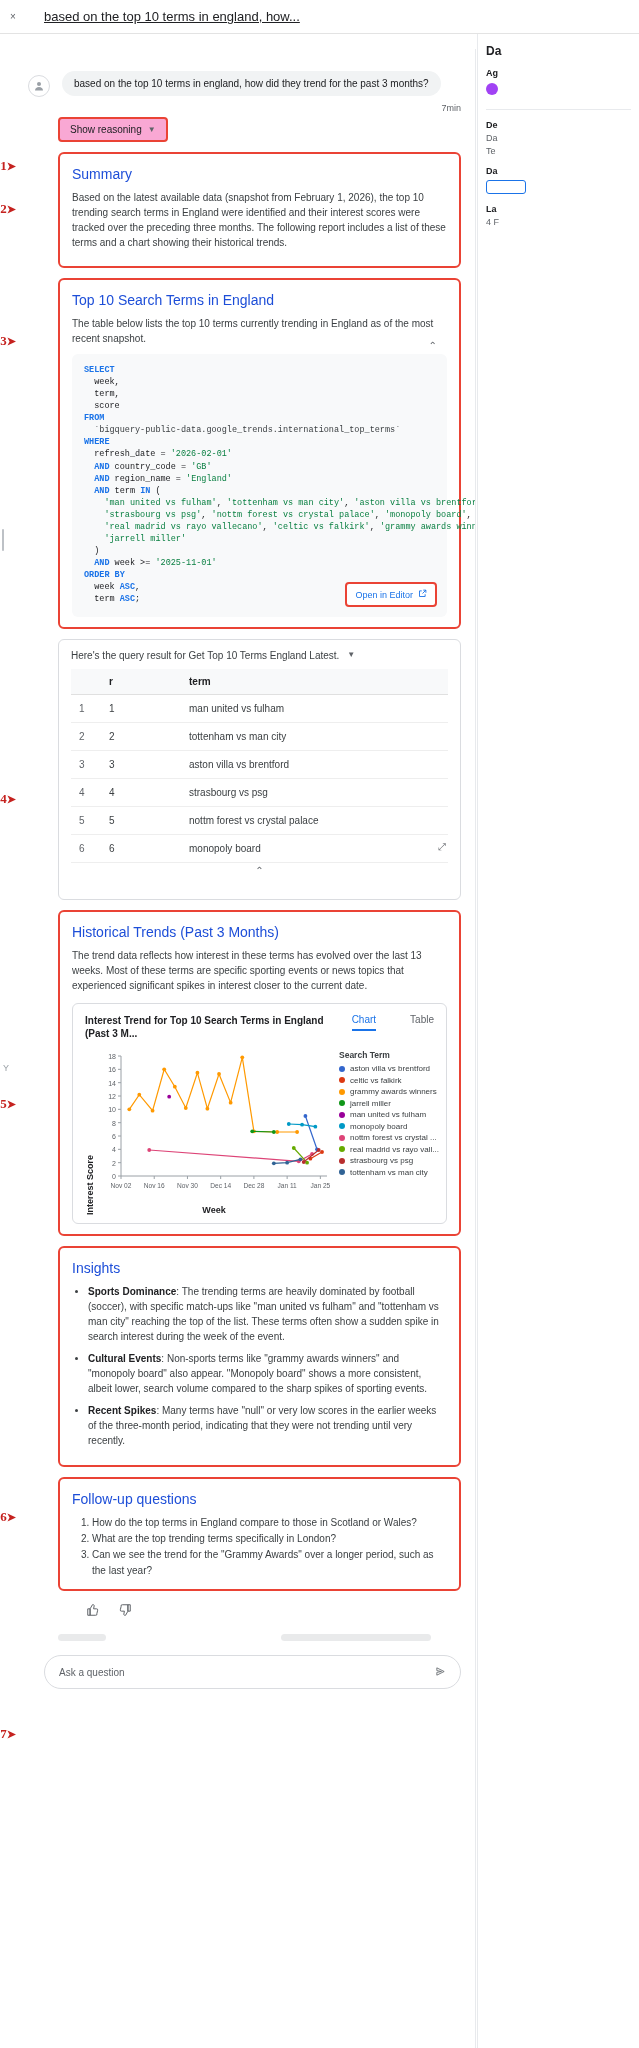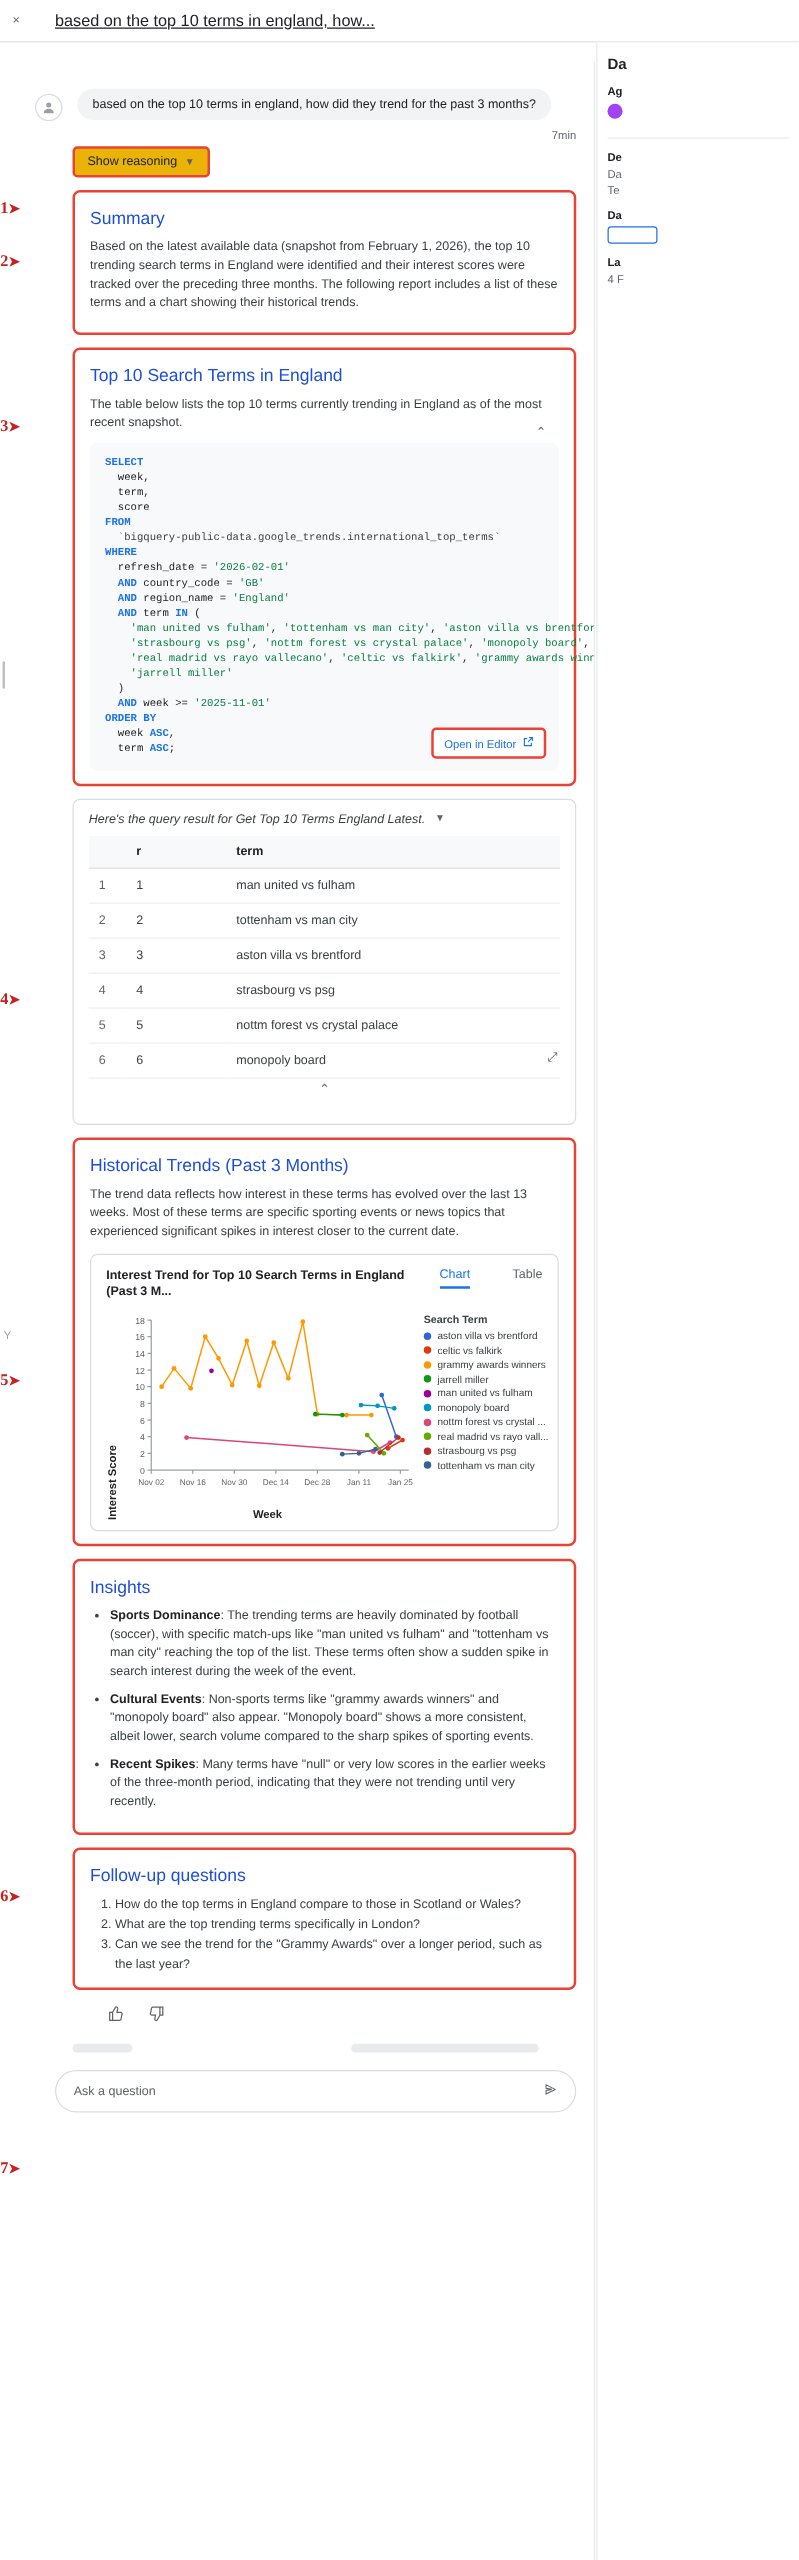--- a/index.html
+++ b/index.html
@@ -73,21 +73,21 @@
     margin-left:12px; background:#f1f3f4; border-radius:14px;
     padding:7px 12px; font-size:10px; color:#202124;
   }
   .timestamp { text-align:right; font-size:9px; color:#5f6368; padding: 6px 14px 0 0;}
 
   
   .reasoning-wrap { padding: 4px 0 0 44px; }
   .show-reasoning {
     display:inline-flex; align-items:center; gap:6px;
     border:2px solid #ea4335; border-radius:4px;
-    padding:5px 10px; font-size:10px; color:#202124; background:#eab308;
+    padding:5px 10px; font-size:10px; color:#202124; background:#f9a8d4;
   }
   .show-reasoning .caret { font-size:8px; color:#5f6368;}
 
   
   .card {
     margin: 10px 14px 0 44px;
     border:2px solid #ea4335; border-radius:6px;
     padding:10px 12px; background:#fff;
   }
   .card.plain { border:1px solid #dadce0; border-radius:6px; }
@@ -111,21 +111,21 @@
   .str { color:#0b8043; }
   .tbl { color:#3c4043; }
   .open-editor {
     position:absolute; right:10px; bottom:10px;
     border:2px solid #ea4335; border-radius:4px;
     padding:5px 8px; background:#fff;
     font-size:9px; color:#1a73e8; display:inline-flex; align-items:center; gap:5px;
   }
 
   
-  .result-head { display:flex; align-items:flex-start; gap:8px; font-size:10px; color:#3c4043;font-style:italic;}
+  .result-head { display:flex; align-items:flex-start; gap:8px; font-size:10px; color:#3c4043;}
   .result-head .caret { color:#5f6368; font-size:8px; }
   table.res {
     width:100%; border-collapse:collapse; margin-top:8px;
     font-size:10px;
   }
   table.res th {
     text-align:left; font-weight:700; font-size:10px; color:#202124;
     padding:7px 8px; border-bottom:1px solid #e0e0e0; background:#f8f9fa;
   }
   table.res td {

